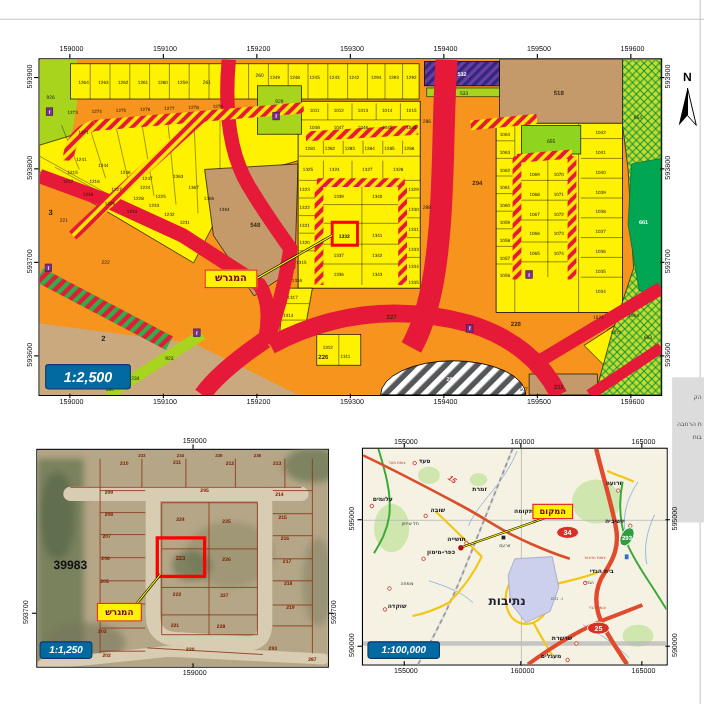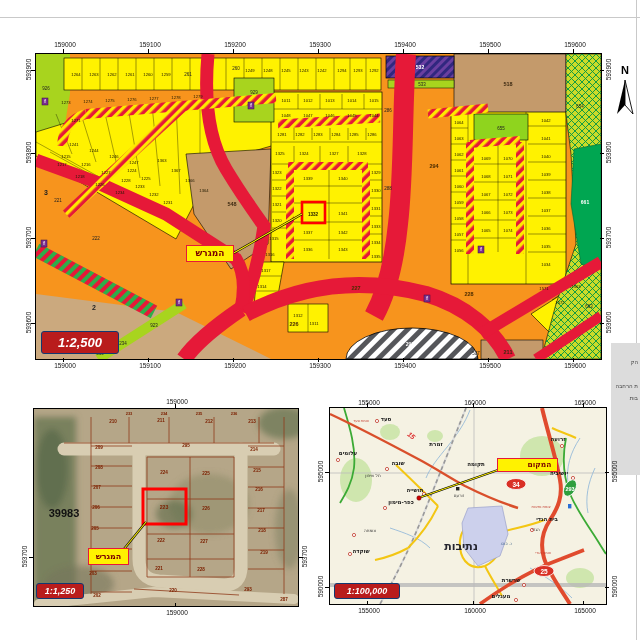--- a/index.html
+++ b/index.html
@@ -8,31 +8,31 @@
   .frame-top{position:absolute;left:0;top:17px;width:640px;height:1px;background:#c9c9c9;}
   .frame-right{position:absolute;left:636px;top:0;width:1px;height:640px;background:#c9c9c9;}
   .map-panel{position:absolute;border:1.6px solid #000;box-sizing:border-box;background:#fff;}
   .plan-panel{left:35px;top:53px;width:567px;height:307px;}
   .aerial-panel{left:33px;top:408px;width:266px;height:199px;}
   .loc-panel{left:329px;top:407px;width:278px;height:198px;}
   svg{display:block;}
   .coord{position:absolute;width:44px;text-align:center;font-size:6.5px;color:#111;}
   .coord.rot{transform:rotate(-90deg);transform-origin:center;width:40px;}
   .tick{position:absolute;background:#000;}
-  .scalebox{position:absolute;background:#b91c1c;border:1px solid #123871;border-radius:3px;
+  .scalebox{position:absolute;background:#0369a1;border:1px solid #123871;border-radius:3px;
      color:#fff;font-weight:bold;font-style:italic;text-align:center;
      font-family:"Liberation Sans",sans-serif;}
   .scale-plan{left:41px;top:331px;width:76px;height:21px;font-size:13px;line-height:21px;}
   .scale-aerial{left:36px;top:583px;width:46px;height:14px;font-size:9px;line-height:14px;}
   .scale-loc{left:334px;top:583px;width:64px;height:14px;font-size:9px;line-height:14px;}
   .callout{position:absolute;background:#fff200;border:1.6px solid #e61938;color:#7a0000;
      font-weight:bold;text-align:center;font-family:"DejaVu Sans",sans-serif;}
   .co-plan{left:186px;top:245px;width:46px;height:15px;font-size:9px;line-height:15px;}
   .co-aerial{left:88px;top:548px;width:39px;height:15px;font-size:8px;line-height:15px;}
-  .co-loc{left:497px;top:458px;width:35px;height:12px;font-size:7.5px;line-height:12px;padding-left:24px;}
+  .co-loc{left:484px;top:458px;width:35px;height:12px;font-size:7.5px;line-height:12px;}
   .sidebox{position:absolute;left:611px;top:343px;width:29px;height:132px;background:#dcdcdc;
      overflow:hidden;}
   .sidebox div{position:absolute;right:2px;white-space:nowrap;font-size:5.5px;color:#444;
      font-family:"DejaVu Sans",sans-serif;direction:rtl;}
   .north{position:absolute;left:610px;top:60px;width:30px;height:66px;}
   
   .pnum{font:4.2px "Liberation Sans",sans-serif;fill:#201a00;text-anchor:middle;}
   .hlnum{font:bold 4.6px "Liberation Sans",sans-serif;fill:#201a00;text-anchor:middle;}
   .zl-b{font:bold 5.5px "Liberation Sans",sans-serif;fill:#3d2a12;text-anchor:middle;}
   .zl-o{font:bold 5.5px "Liberation Sans",sans-serif;fill:#4a2c00;text-anchor:middle;}

